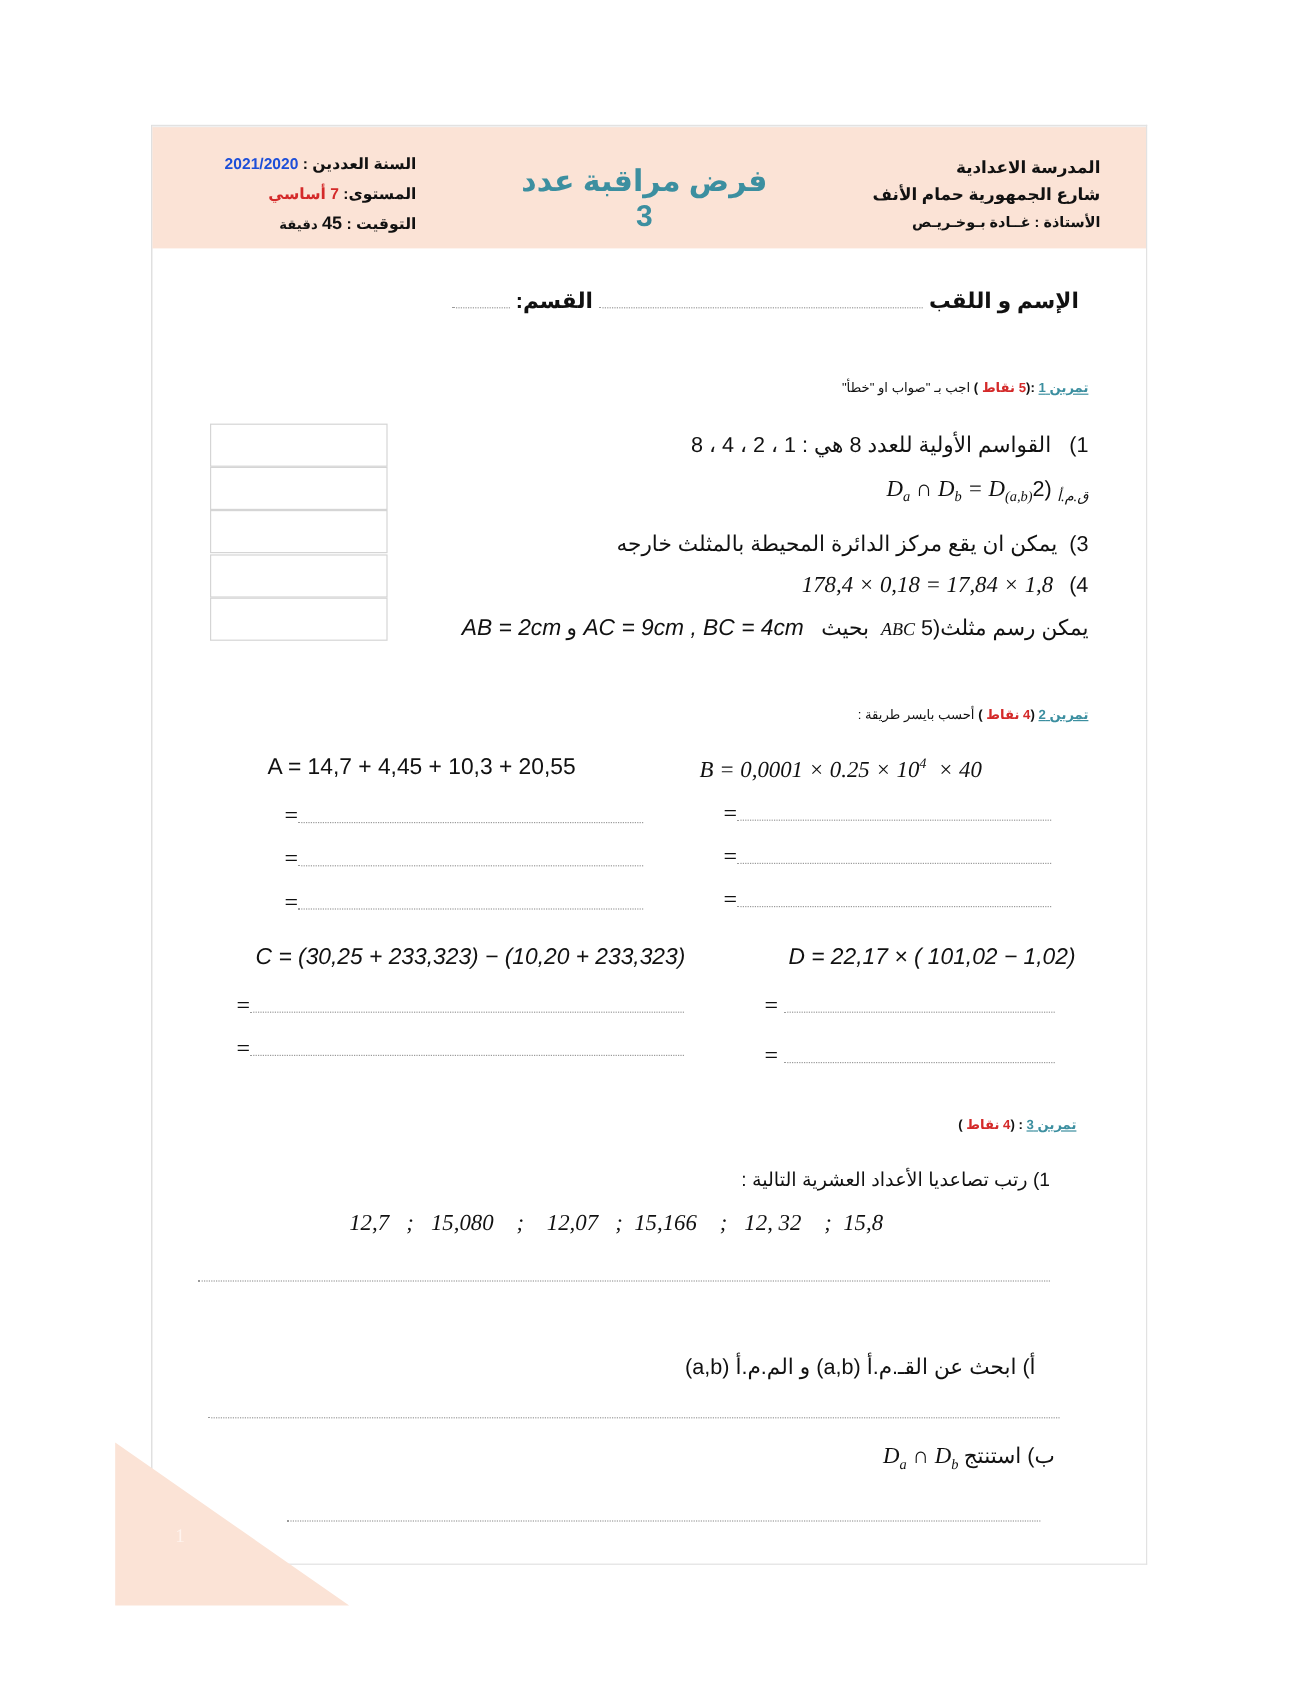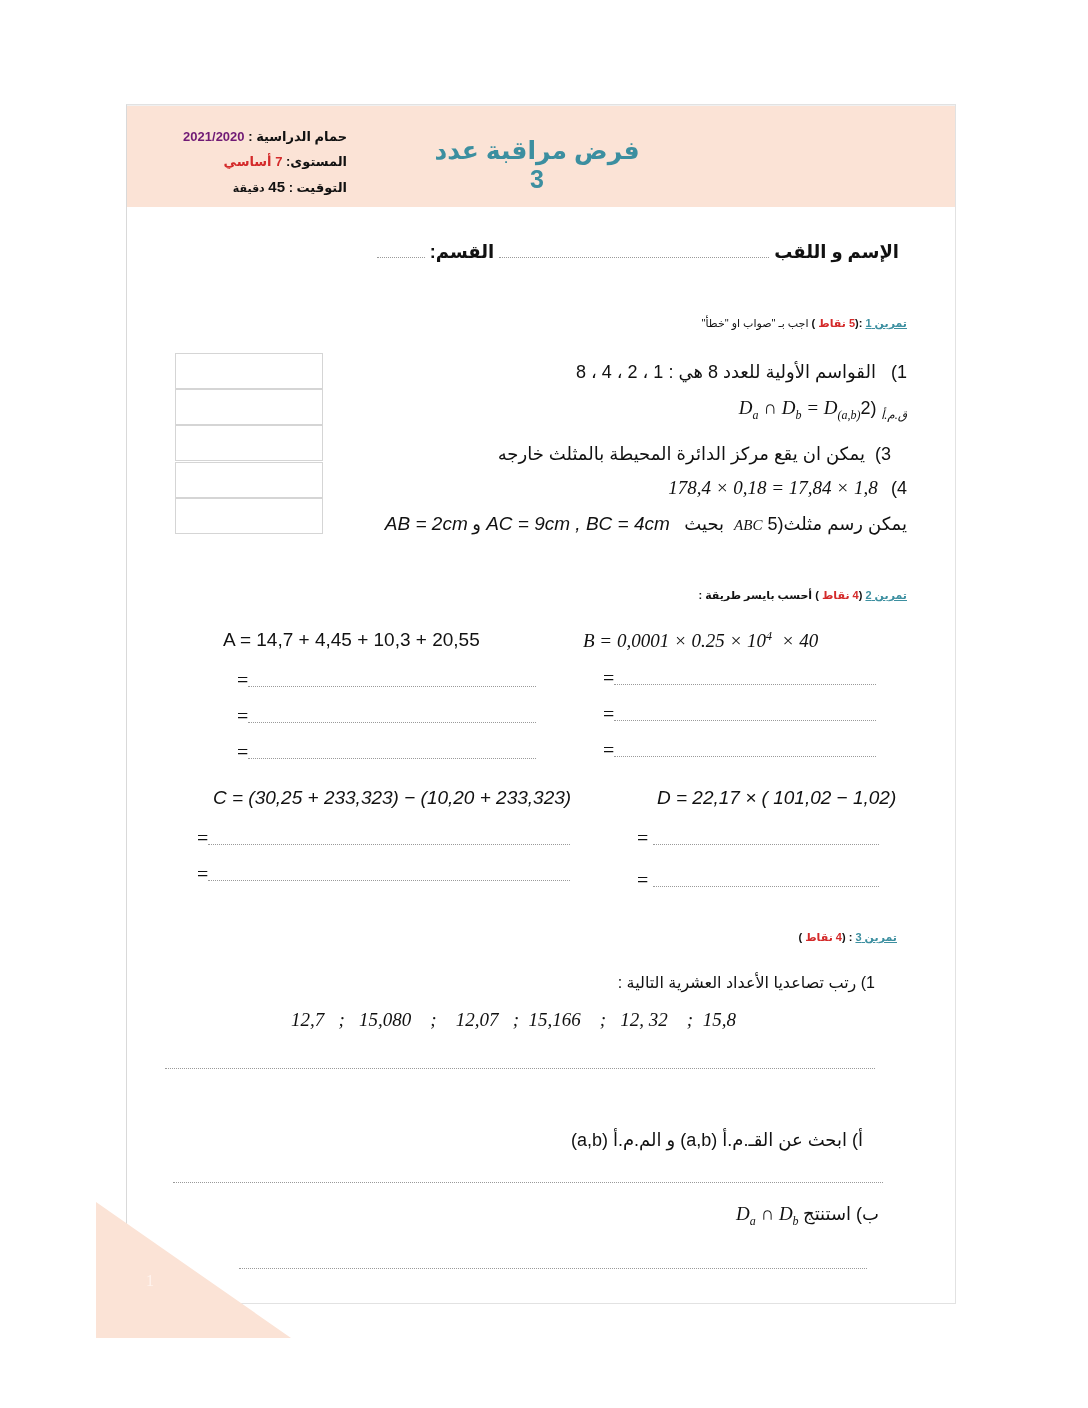--- a/index.html
+++ b/index.html
@@ -18,21 +18,21 @@
   }
   .page-num { position: absolute; left: 146px; top: 1272px; color: #fff4ee; font-family: "Liberation Serif", serif; font-size: 16px; }
 
   .header {
     position: absolute; left: 0; top: 0; width: 100%; height: 102px; background: #fbe3d6;
     border-top: 1px solid #f0f0f0;
   }
   .hdr-right { position:absolute; right: 38px; top: 22px; direction: rtl; text-align: right; font-weight: bold; font-size: 14px; line-height: 23px; }
   .hdr-right .small { font-size: 12px; }
   .hdr-left { position:absolute; left: 30px; top: 18px; direction: rtl; text-align: right; width: 190px; font-weight: bold; font-size: 13px; line-height: 25px; }
-  .teal { color: #701a75; }
+  .teal { color: #1d4ed8; }
   .red { color: #d42a2a; }
   .hdr-title { position:absolute; left: 300px; top: 30px; width: 220px; text-align: center; direction: rtl; font-size: 25px; font-weight: bold; color: #3c8fa0; }
 
   .rtl { direction: rtl; text-align: right; unicode-bidi: embed; }
   .line { position: absolute; white-space: nowrap; }
   .math { font-family: "Liberation Serif", "DejaVu Serif", serif; font-size: 19px; font-style: italic; }
   .mathi { font-family: Liberation Sans, sans-serif; font-style: italic; font-size: 19px; }
   .ar { font-size: 18px; }
   .ex-title { font-size: 11px; font-weight: bold; }
   .ex-title .lbl { color: #3c8fa0; text-decoration: underline; }
@@ -41,24 +41,32 @@
 
   .tf-box { position: absolute; left: 48px; width: 148px; height: 36px; border: 1px solid #d5d5d5; }
   sup, sub { font-size: 12px; }
 </style>
 </head>
 <body>
 
 <div class="page">
 
   <div class="header">
+    <div class="hdr-right">
+      <div>المدرسة الاعدادية</div>
+      <div>شارع الجمهورية  حمام الأنف</div>
+      <div class="small">
+        <span>الأستاذة :</span>
+        <span>غــادة بـوخـريـص</span>
+      </div>
+    </div>
     <div class="hdr-title">فرض مراقبة عدد 3</div>
     <div class="hdr-left">
       <div>
-        <span>حمام الدراسية :</span>
+        <span>السنة العددين :</span>
         <span class="teal">2021/2020</span>
       </div>
       <div>
         <span>المستوى:</span>
         <span class="red">7 أساسي</span>
       </div>
       <div>
         <span>التوقيت :</span>
         <span style="font-size:15px">45</span>
         <span style="font-size:11px">دقيقة</span>
@@ -80,42 +88,42 @@
   </div>
 
   <div class="line rtl ar" style="right:48px; top:256px;">
     <span>1)</span>&nbsp;&nbsp;
     <span>القواسم الأولية للعدد 8 هي :  1 ، 2 ، 4 ، 8</span>
   </div>
   <div class="line" style="right:48px; top:292px; direction:ltr;">
     <span class="math">D<sub>a</sub> ∩ D<sub>b</sub> = D<sub>(a,b)ق.م.أ</sub></span>
     <span class="ar">(2</span>
   </div>
-  <div class="line rtl ar" style="right:64px; top:338px;">
+  <div class="line rtl ar" style="right:48px; top:338px;">
     <span>3)</span>&nbsp;
     <span>يمكن ان يقع مركز الدائرة المحيطة بالمثلث خارجه</span>
   </div>
   <div class="line" style="right:48px; top:372px; direction:ltr;">
     <span class="math">178,4 × 0,18 = 17,84 × 1,8</span>&nbsp;&nbsp;&nbsp;<span class="ar">(4</span>
   </div>
   <div class="line" style="right:48px; top:408px; direction:ltr;">
     <span class="mathi">AB = 2cm</span> <span class="ar">و</span><span class="mathi"> AC = 9cm , BC = 4cm</span>
     <span class="ar" style="direction:rtl">&nbsp;&nbsp;بحيث&nbsp;&nbsp;</span><span class="math" style="font-size:15px">ABC</span><span class="ar"> يمكن رسم مثلث(5</span>
   </div>
 
   <div class="tf-box" style="top:248px"></div>
   <div class="tf-box" style="top:284px"></div>
   <div class="tf-box" style="top:320px"></div>
   <div class="tf-box" style="top:357px"></div>
   <div class="tf-box" style="top:393px"></div>
 
   <div class="line rtl ex-title" style="right:48px; top:484px;">
     <span class="lbl">تمرين 2</span>
     <span> (</span><span class="red">4 نقاط</span><span> ) </span>
-    <span style="font-weight:bold">أحسب بايسر طريقة :</span>
+    <span style="font-weight:normal">أحسب بايسر طريقة :</span>
   </div>
 
   <div class="line mathi" style="left:96px; top:524px; font-style:normal;">
     <span>A = 14,7 + 4,45 + 10,3 + 20,55</span>
   </div>
   <div class="line math" style="left:456px; top:524px;">
     <span>B = 0,0001 × 0.25 × 10</span><sup>4</sup>&nbsp;&nbsp;<span>× 40</span>
   </div>
 
   <div class="line eq" style="left:110px; top:564px;"><span>=</span><span class="dots" style="width:288px"></span></div>

